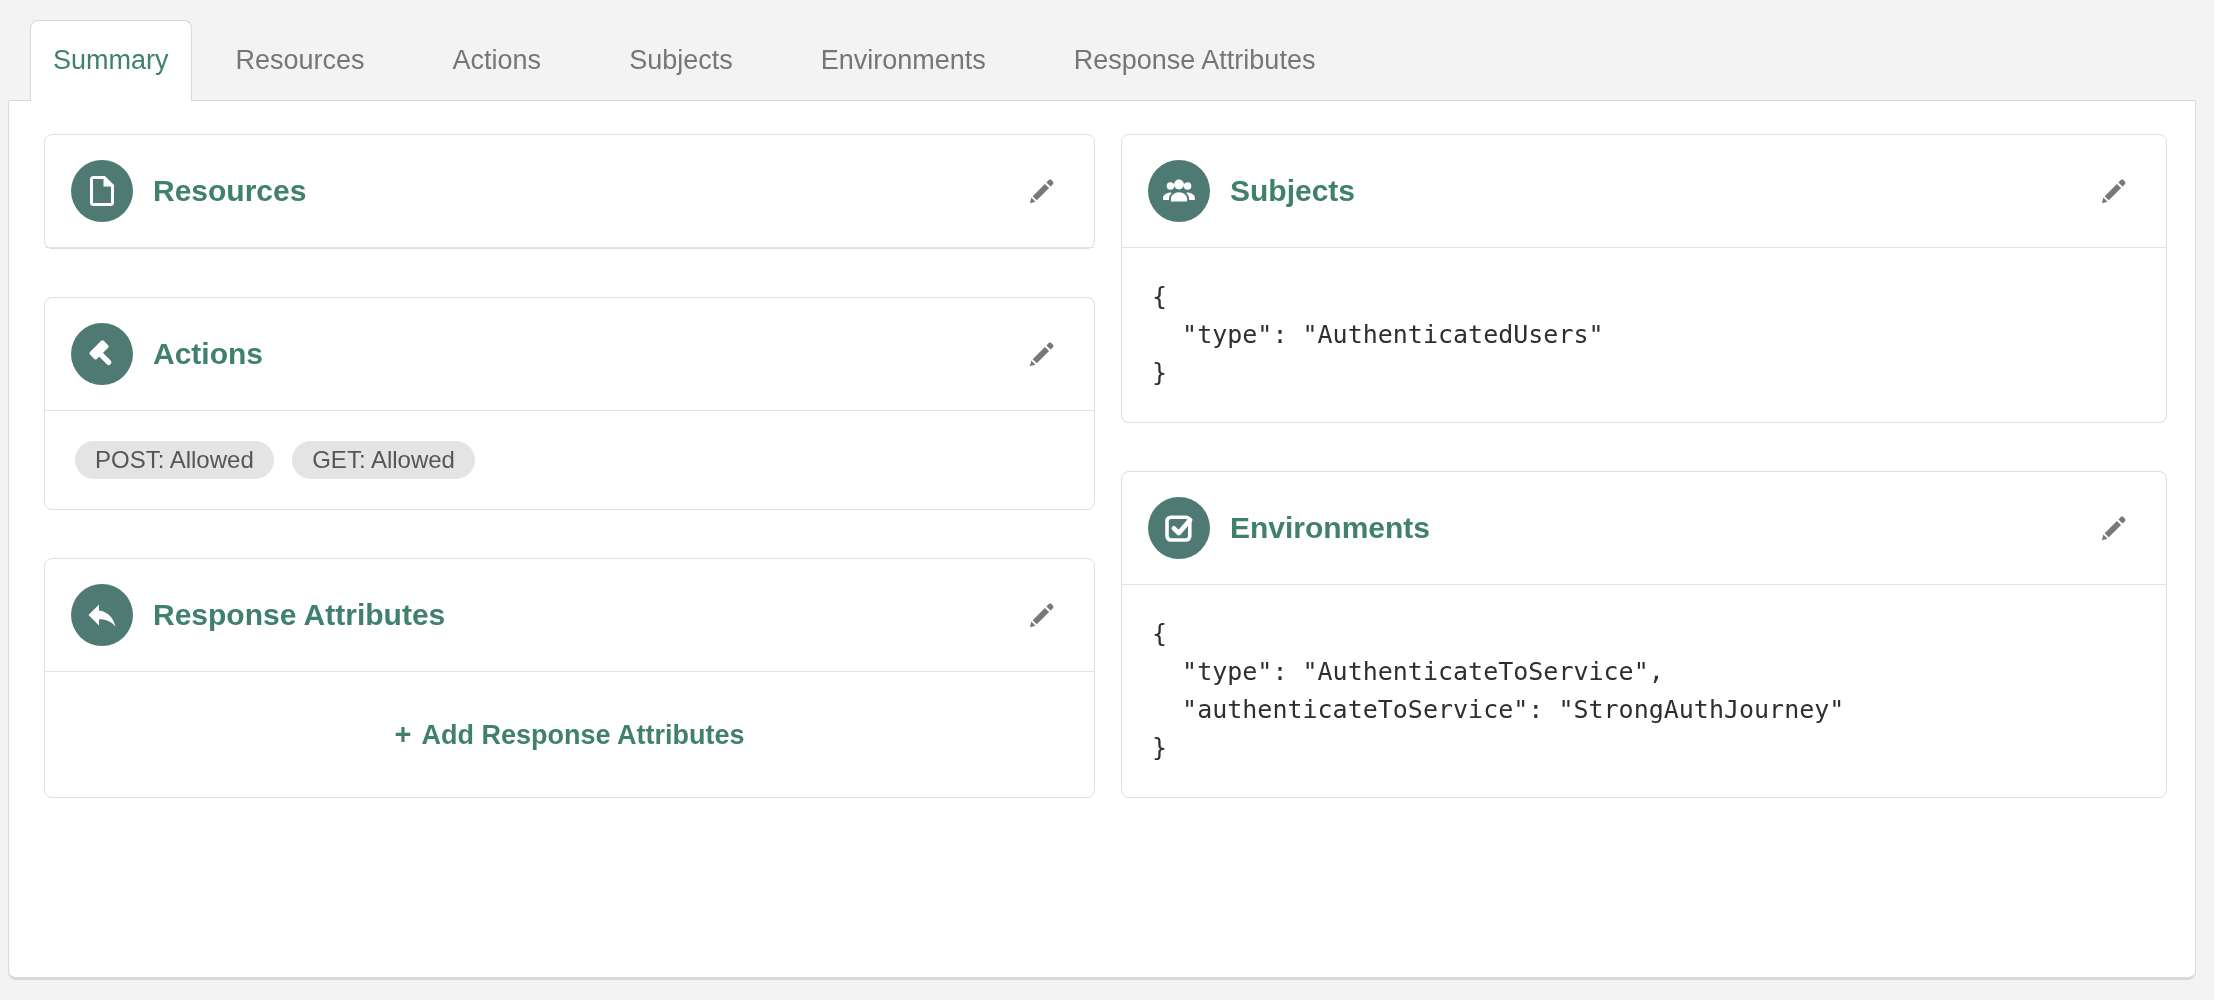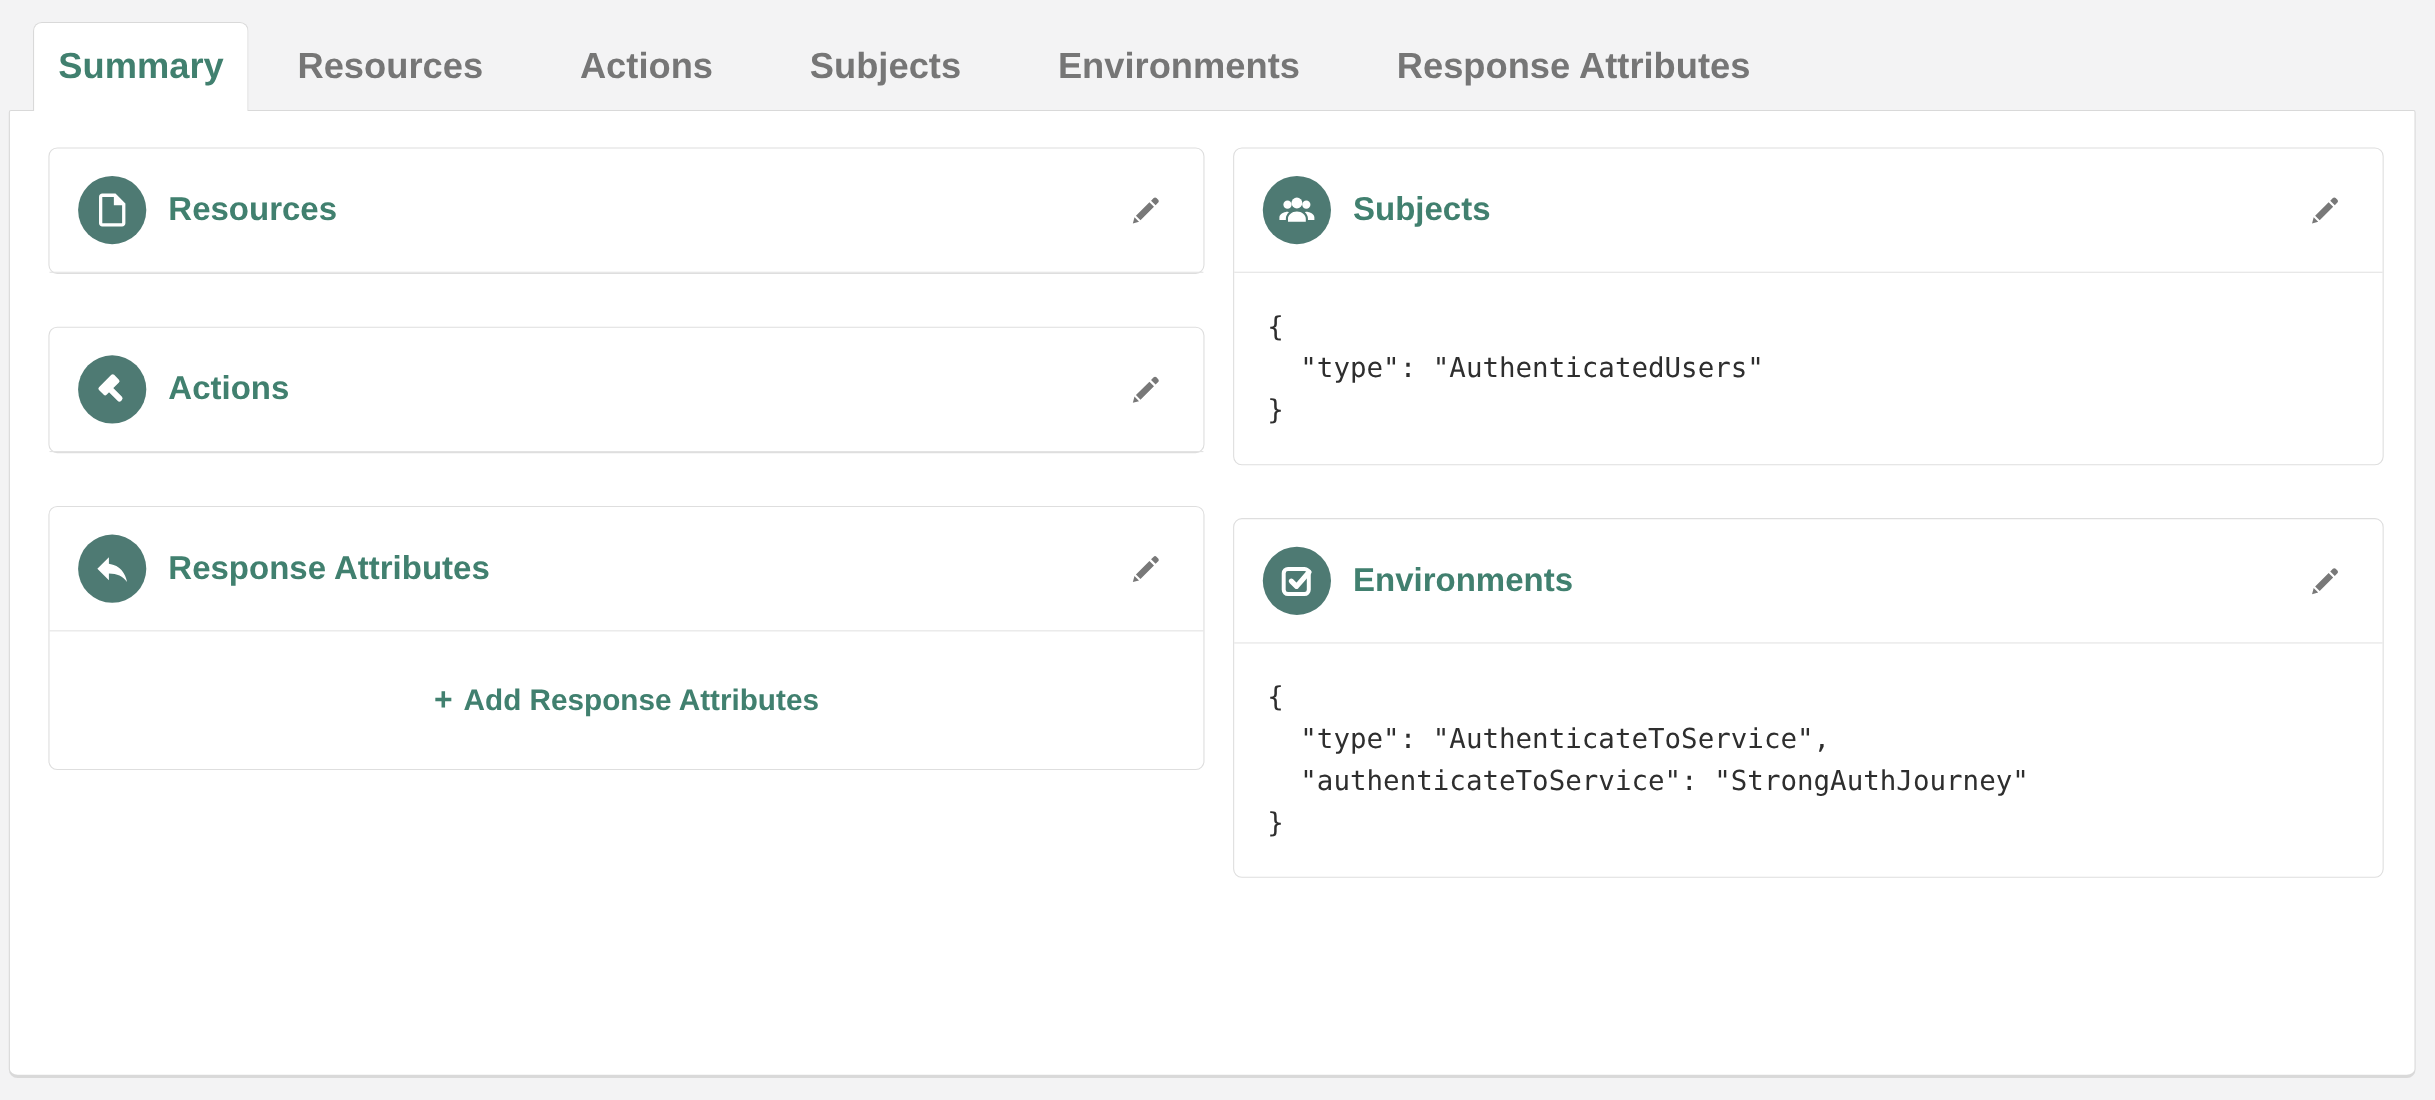--- a/index.html
+++ b/index.html
@@ -14,21 +14,21 @@
     background:var(--page-bg,#f3f3f4);
     font-family:"Liberation Sans", sans-serif;
   }
   
   .tabbar{
     display:flex;align-items:flex-end;height:100px;padding-left:30px;
     position:relative;z-index:2;
   }
   .tab{
     height:80px;line-height:80px;padding:0 44px;
-    font-size:33px;font-weight:700;color:var(--tab-inactive,#767676);
+    font-size:27px;font-weight:400;color:var(--tab-inactive,#767676);
     white-space:nowrap;cursor:pointer;
   }
   .tab.active{
     background:#fff;border:1px solid var(--panel-border,#d9d9d9);border-bottom:none;
     border-radius:8px 8px 0 0;color:var(--title-teal,#41806f);
     padding:0 22px;height:81px;line-height:78px;margin-bottom:-1px;
   }
   
   .panel{
     position:relative;z-index:1;margin-left:8px;width:2188px;height:880px;
@@ -116,20 +116,24 @@
           </span>
           <span class="card-title">Actions</span>
           <button class="edit-btn">
             <span>
               <svg viewBox="0 0 24 24" aria-hidden="true">
                 <path fill="#787878" d="M2.9 21.1l1.1-4.2 3.1 3.1-4.2 1.1zM5 15.9l9.2-9.2 3.1 3.1L8.1 19 5 15.9zM15.3 5.6l1.8-1.8c.5-.5 1.4-.5 1.9 0l1.2 1.2c.5.5.5 1.4 0 1.9l-1.8 1.8-3.1-3.1z"></path>
               </svg>
             </span>
           </button>
         </div>
+        <div class="card-body">
+          <span class="pill">POST: Allowed</span>
+          <span class="pill">GET: Allowed</span>
+        </div>
       </div>
 
       <div class="card">
         <div class="card-header">
           <span class="icon-circle">
             <svg viewBox="0 0 24 24" aria-hidden="true">
               <path fill="#ffffff" d="M10 9V5l-7 7 7 7v-4.1c5 0 8.5 1.7 11 5.1-1-5-4-10-11-11z"></path>
             </svg>
           </span>
           <span class="card-title">Response Attributes</span>

